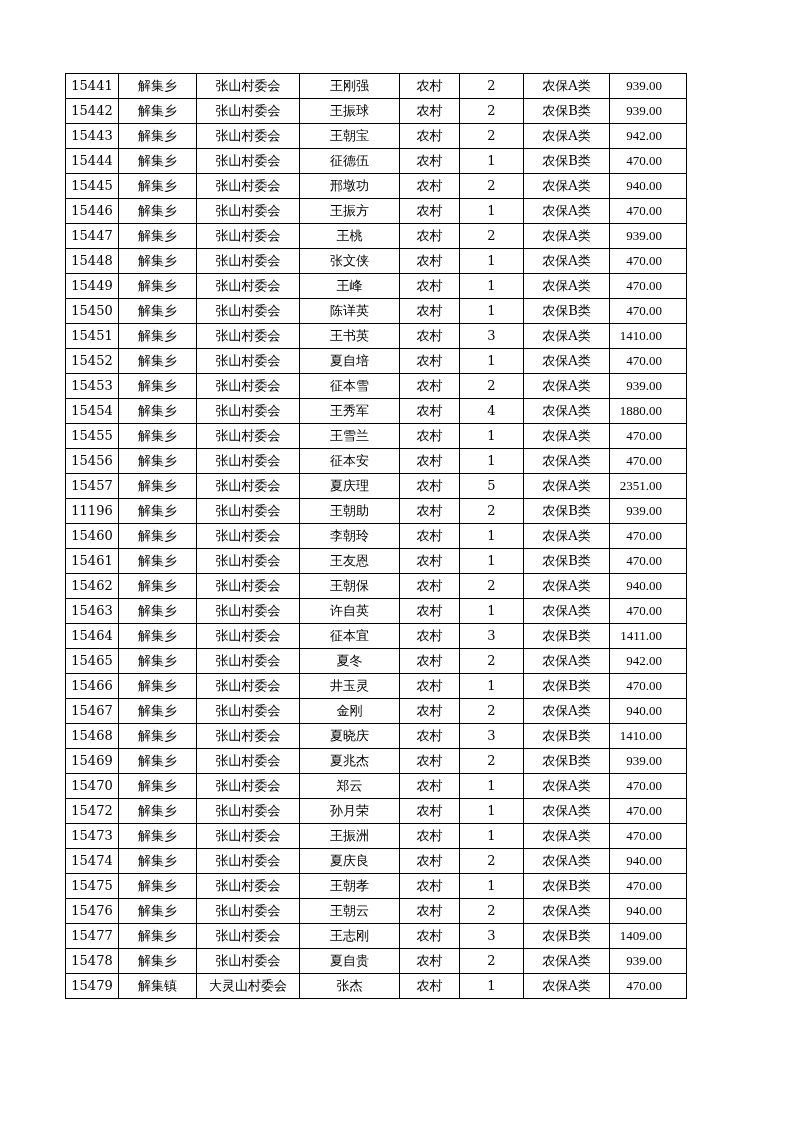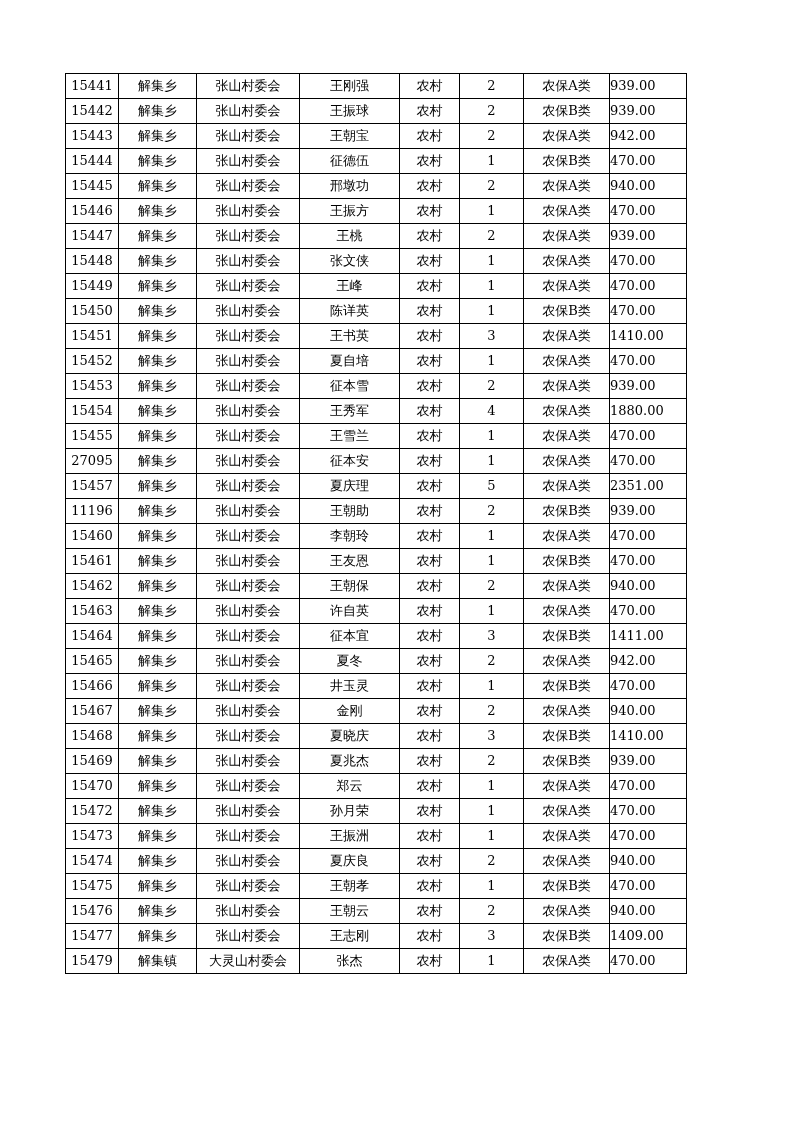--- a/index.html
+++ b/index.html
@@ -35,22 +35,23 @@
     height: 24px;
     font-size: 13px;
     line-height: 24px;
     text-align: center;
     vertical-align: middle;
     padding: 0;
     overflow: hidden;
     white-space: nowrap;
   }
   table.data-table td.col-amount {
-    text-align: left;
+    text-align: right;
     padding-right: 24px;
+    font-family: Liberation Serif, serif;
   }
 </style>
 </head>
 <body>
 
 <div class="page">
   <table class="data-table">
     <colgroup>
         <col style="width: 53px;">
         <col style="width: 78px;">
@@ -206,21 +207,21 @@
           <td>15455</td>
           <td>解集乡</td>
           <td>张山村委会</td>
           <td>王雪兰</td>
           <td>农村</td>
           <td>1</td>
           <td>农保A类</td>
           <td class="col-amount">470.00</td>
         </tr>
         <tr>
-          <td>27095</td>
+          <td>15456</td>
           <td>解集乡</td>
           <td>张山村委会</td>
           <td>征本安</td>
           <td>农村</td>
           <td>1</td>
           <td>农保A类</td>
           <td class="col-amount">470.00</td>
         </tr>
         <tr>
           <td>15457</td>
@@ -404,20 +405,30 @@
         </tr>
         <tr>
           <td>15477</td>
           <td>解集乡</td>
           <td>张山村委会</td>
           <td>王志刚</td>
           <td>农村</td>
           <td>3</td>
           <td>农保B类</td>
           <td class="col-amount">1409.00</td>
+        </tr>
+        <tr>
+          <td>15478</td>
+          <td>解集乡</td>
+          <td>张山村委会</td>
+          <td>夏自贵</td>
+          <td>农村</td>
+          <td>2</td>
+          <td>农保A类</td>
+          <td class="col-amount">939.00</td>
         </tr>
         <tr>
           <td>15479</td>
           <td>解集镇</td>
           <td>大灵山村委会</td>
           <td>张杰</td>
           <td>农村</td>
           <td>1</td>
           <td>农保A类</td>
           <td class="col-amount">470.00</td>

